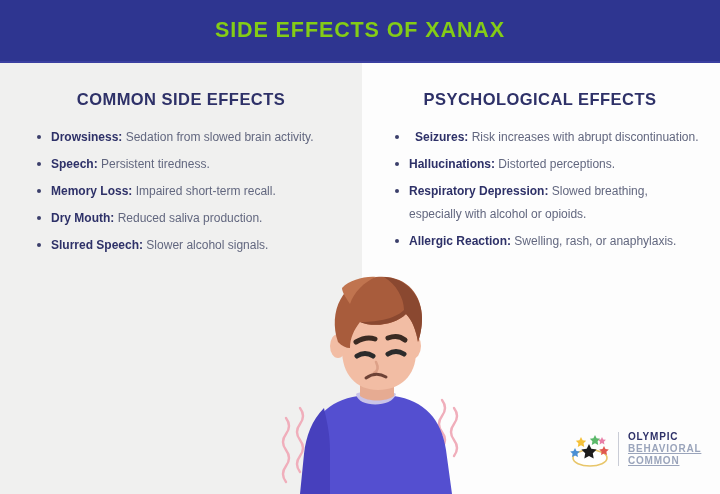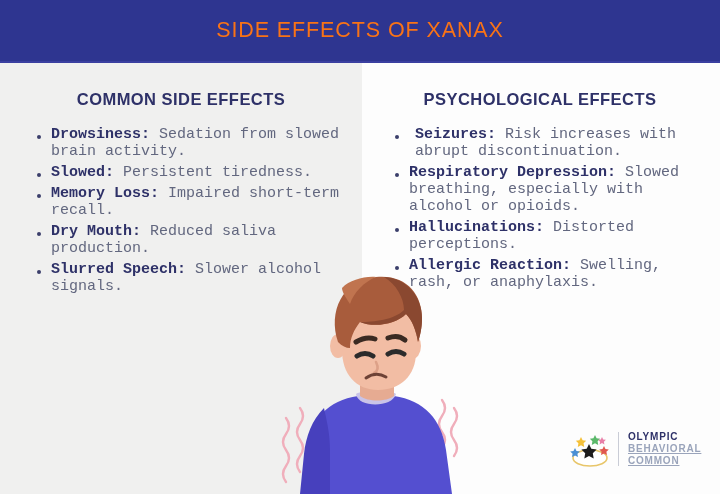--- a/index.html
+++ b/index.html
@@ -27,23 +27,23 @@
     left: 0;
     top: 0;
     width: 720px;
     height: 61px;
     background: #2e3590;
     display: flex;
     align-items: center;
     justify-content: center;
   }
   .header-title {
-    color: #f97316;
+    color: #84cc16;
     font-size: 21.5px;
-    font-weight: normal;
+    font-weight: bold;
     letter-spacing: 0.9px;
     text-align: right;
     font-family: "Liberation Sans", sans-serif;
   }
   .header-underline {
     position: absolute;
     left: 0;
     top: 61px;
     width: 720px;
     height: 2px;
@@ -112,24 +112,24 @@
     margin: 17px 22px 0 36px;
   }
   .column-right .bullet-list {
     margin: 17px 18px 0 32px;
   }
 
   .bullet-item {
     position: relative;
     padding-left: 15px;
     margin-bottom: 4px;
-    font-size: 15px;
-    line-height: 17px;
+    font-size: 12px;
+    line-height: 23px;
     color: #5f6480;
-    font-family: Liberation Mono, monospace;
+    font-family: Liberation Sans, sans-serif;
   }
   .bullet-item::before {
     content: "";
     position: absolute;
     left: 1px;
     top: 9px;
     width: 4px;
     height: 4px;
     border-radius: 50%;
     background: #3b3f6b;
@@ -206,45 +206,45 @@
     <div class="col-bg-left"></div>
     <div class="col-bg-right"></div>
 
     <div class="column column-left">
       <div class="col-heading">COMMON SIDE EFFECTS</div>
       <ul class="bullet-list">
         <li class="bullet-item">
           <span class="term">Drowsiness:</span><span class="desc"> Sedation from slowed brain activity.</span>
         </li>
         <li class="bullet-item">
-          <span class="term">Slowed:</span><span class="desc"> Persistent tiredness.</span>
+          <span class="term">Speech:</span><span class="desc"> Persistent tiredness.</span>
         </li>
         <li class="bullet-item">
           <span class="term">Memory Loss:</span><span class="desc"> Impaired short-term recall.</span>
         </li>
         <li class="bullet-item">
           <span class="term">Dry Mouth:</span><span class="desc"> Reduced saliva production.</span>
         </li>
         <li class="bullet-item">
           <span class="term">Slurred Speech:</span><span class="desc"> Slower alcohol signals.</span>
         </li>
       </ul>
     </div>
 
     <div class="column column-right">
       <div class="col-heading">PSYCHOLOGICAL EFFECTS</div>
       <ul class="bullet-list">
         <li class="bullet-item extra-space">
           <span class="term">Seizures:</span><span class="desc"> Risk increases with abrupt discontinuation.</span>
         </li>
         <li class="bullet-item">
+          <span class="term">Hallucinations:</span><span class="desc"> Distorted perceptions.</span>
+        </li>
+        <li class="bullet-item">
           <span class="term">Respiratory Depression:</span><span class="desc"> Slowed breathing, especially with alcohol or opioids.</span>
-        </li>
-        <li class="bullet-item">
-          <span class="term">Hallucinations:</span><span class="desc"> Distorted perceptions.</span>
         </li>
         <li class="bullet-item">
           <span class="term">Allergic Reaction:</span><span class="desc"> Swelling, rash, or anaphylaxis.</span>
         </li>
       </ul>
     </div>
   </div>
 
   <svg class="character" viewBox="0 0 230 226">
 

